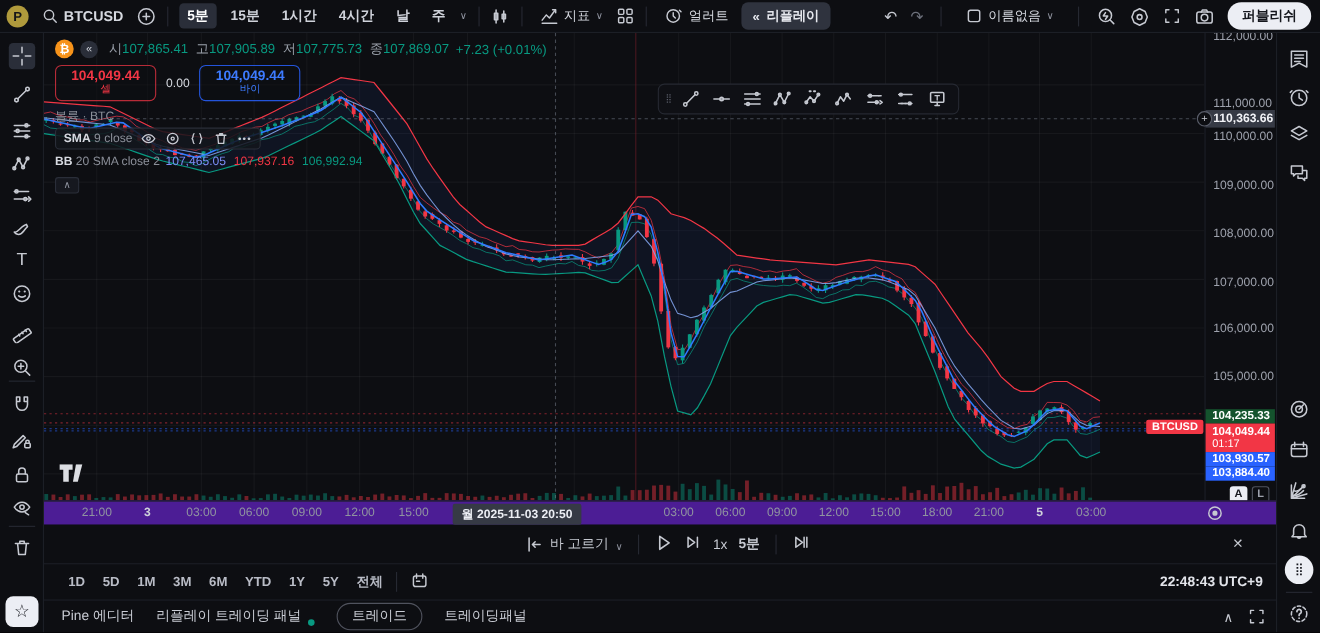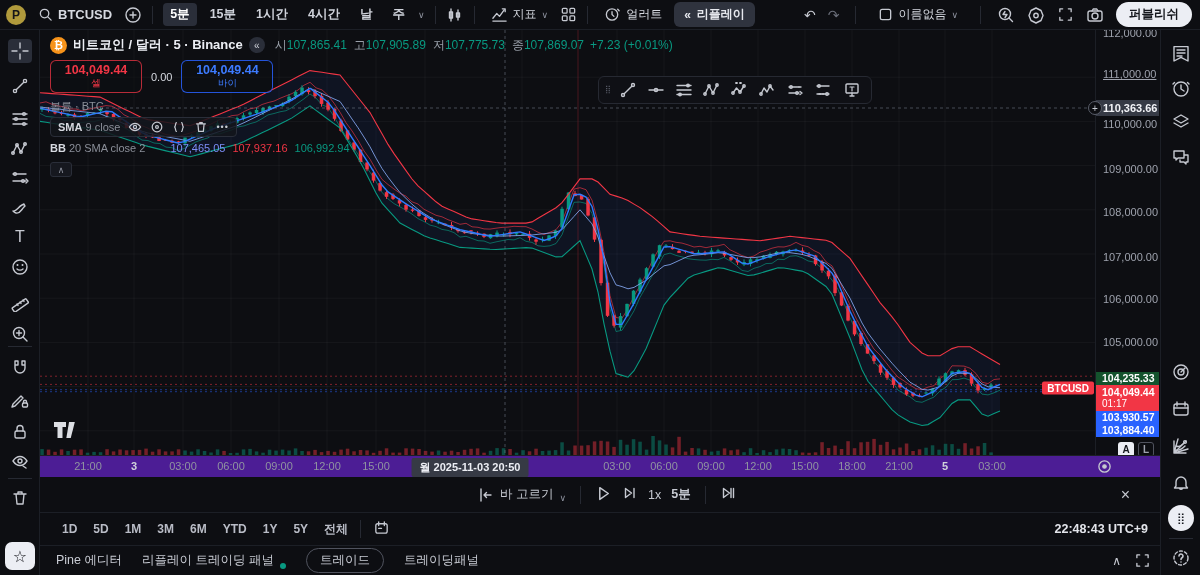--- a/index.html
+++ b/index.html
@@ -859,21 +859,20 @@
       <div class="wm">
         <svg width="24" height="20" viewBox="0 0 24 20">
             <path fill="#eef0f5" d="M0 0h12v5H8.5v11h-5V5H0z"></path>
             <path fill="#eef0f5" d="M13 0h6.8L15 16h-5.2z" transform="translate(4,0) scale(0.85,1)"></path>
           </svg>
       </div>
 
       <div class="legend">
         <div class="lg-row1">
           <span class="btc-ic">₿</span>
-          <span class="lg-title">비트코인 / 달러 · 5 · Binance</span>
           <span class="rp-badge">«</span>
           <span id="ohlc-list" class="ohlc">
               <span><span class="k">시</span><span class="v">107,865.41</span></span>
               <span><span class="k">고</span><span class="v">107,905.89</span></span>
               <span><span class="k">저</span><span class="v">107,775.73</span></span>
               <span><span class="k">종</span><span class="v">107,869.07</span></span>
             </span>
           <span class="chg">+7.23 (+0.01%)</span>
         </div>
         <div class="lg-row2">
@@ -905,21 +904,21 @@
                 <path d="M5 3C3.8 3 4.4 7 3 8c1.4 1 .8 5 2 5M11 3c1.2 0 .6 4 2 5-1.4 1-.8 5-2 5"></path>
               </svg>
             <svg class="ic" width="14" height="14" viewBox="0 0 16 16">
                 <path d="M3 4.5h10M6.5 4.5V3h3v1.5M4.5 4.5l.8 8.5h5.4l.8-8.5"></path>
               </svg>
             <span style="color:#c6c9d1;font-size:9px;letter-spacing:1px;">•••</span>
           </span>
         </div>
         <div class="lg-ind">
           <span><b>BB</b> <span>20 SMA close 2</span></span>
-          <span id="bb-vals"><span class="c-blue" style="margin-right: 7px; margin-left: 20px;">107,465.05</span><span class="c-red" style="margin-right: 7px;">107,937.16</span><span class="c-green" style="margin-right: 7px;">106,992.94</span></span>
+          <span id="bb-vals"><span class="c-blue" style="margin-right: 7px;">107,465.05</span><span class="c-red" style="margin-right: 7px;">107,937.16</span><span class="c-green" style="margin-right: 7px;">106,992.94</span></span>
         </div>
         <div class="collapse">
             <span>∧</span>
           </div>
       </div>
 
       <div class="float-tools">
         <span class="drag-dots">⣿</span>
         <span class="ft-ic">
             <svg class="ic" width="18" height="18" viewBox="0 0 18 18">
@@ -988,21 +987,21 @@
               <rect x="3" y="3" width="12" height="9" rx="1"></rect>
               <path d="M9 12v3M7 15h4"></path>
               <path d="M7 6h4M9 6v4" stroke-width="1.2"></path>
             </svg>
           </span>
       </div>
 
       <div class="paxis">
         <div id="price-labels">
             <div class="pa-label" style="top: 3px;">112,000.00</div>
-            <div class="pa-label" style="top: 44px; text-decoration: underline;">111,000.00</div>
+            <div class="pa-label" style="top: 64px;">111,000.00</div>
             <div class="pa-label" style="top: 94px;">110,000.00</div>
             <div class="pa-label" style="top: 139px;">109,000.00</div>
             <div class="pa-label" style="top: 182px;">108,000.00</div>
             <div class="pa-label" style="top: 227px;">107,000.00</div>
             <div class="pa-label" style="top: 269px;">106,000.00</div>
             <div class="pa-label" style="top: 312px;">105,000.00</div>
           </div>
         <div class="pa-cross" id="pa-cross" style="top: 78px;">
           <span>110,363.66</span>
         </div>

